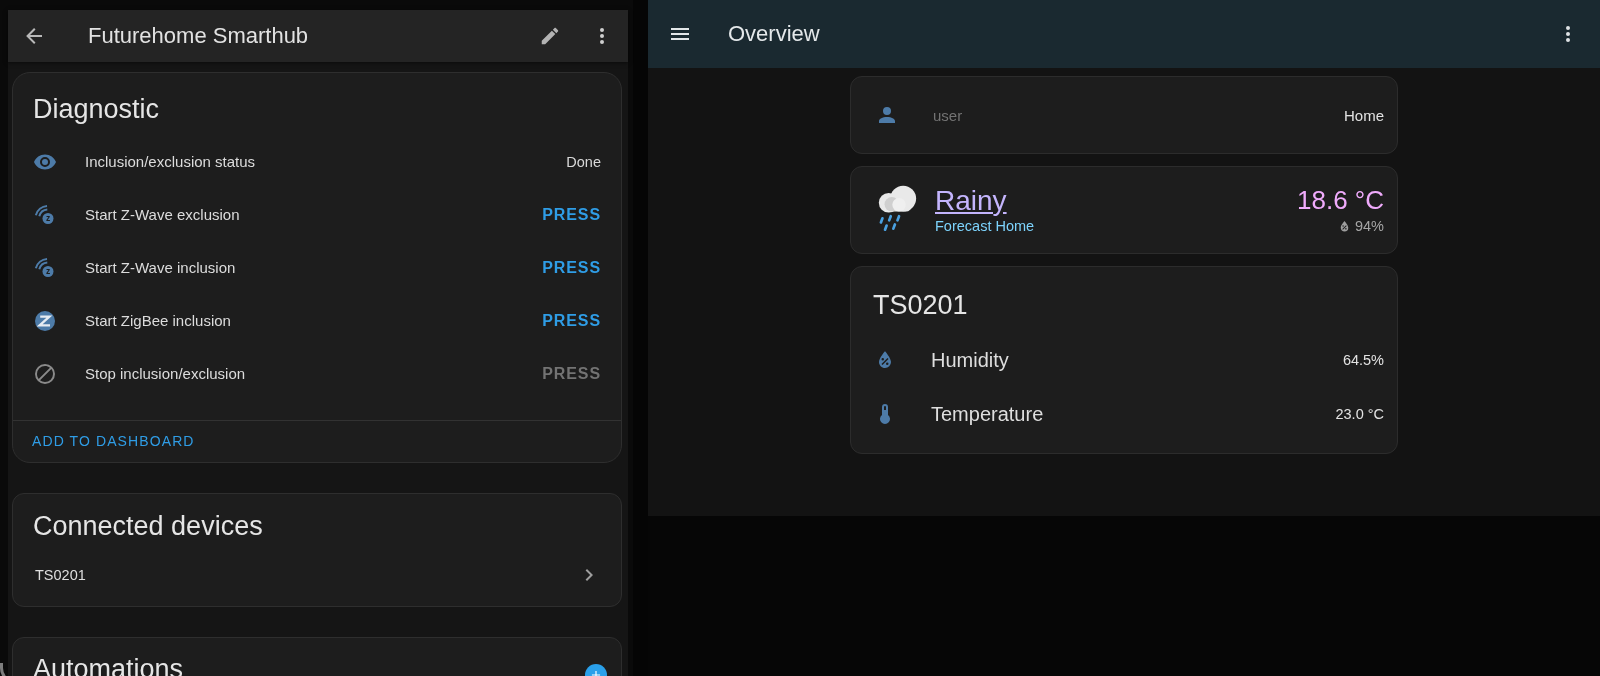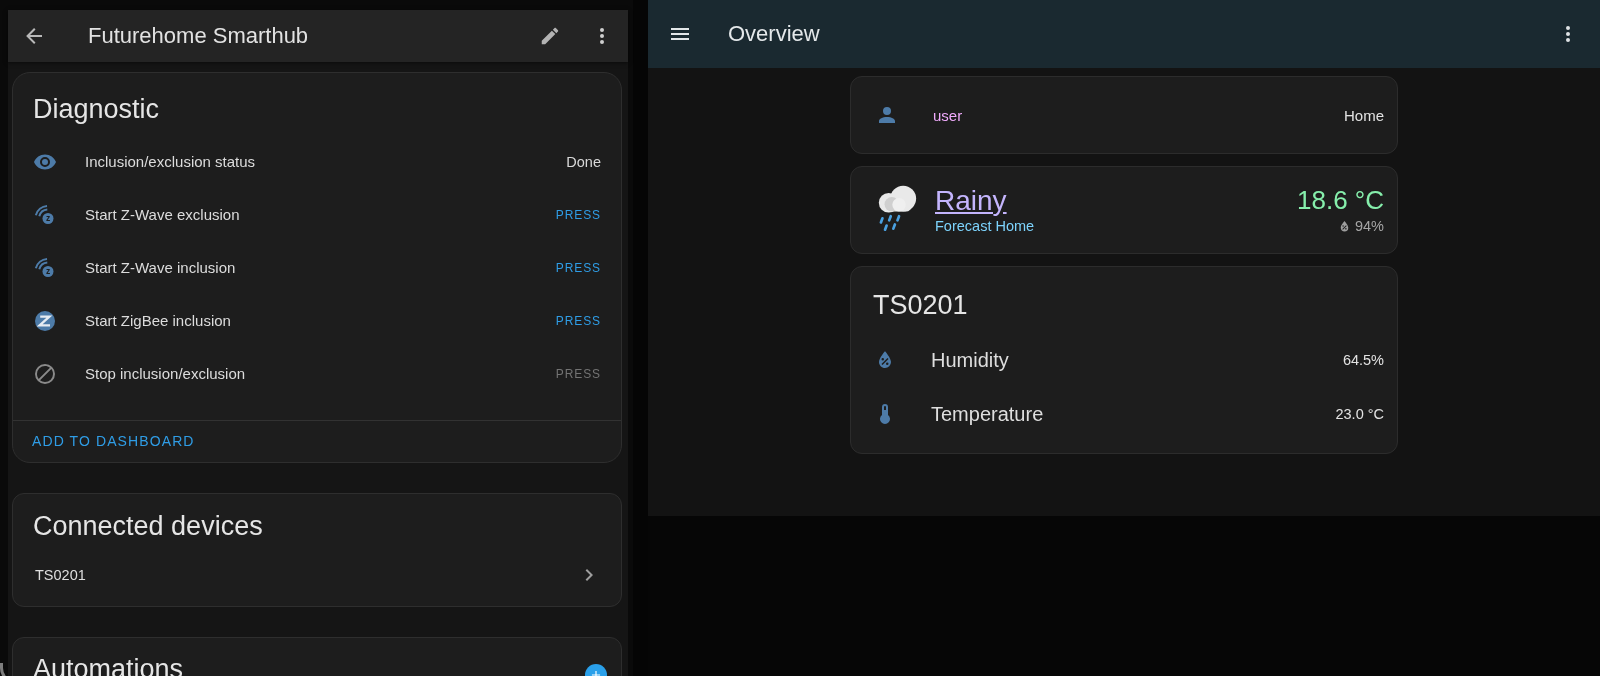--- a/index.html
+++ b/index.html
@@ -24,21 +24,21 @@
     background:#1d1d1d;border:1px solid #2e2e2e;border-radius:12px;
     box-sizing:border-box;
   }
   .card-title{font-size:27px;line-height:36px;color:#e5e5e5;font-weight:400;}
   .diag-card{padding:18px 0 0 0;border-radius:18px;}
   .diag-card .card-title{padding:0 20px;margin-bottom:8px;}
   .svc-row{height:53px;display:flex;align-items:center;padding:0 20px;cursor:pointer;}
   .svc-row .row-icon{width:24px;height:24px;flex:none;}
   .svc-row .row-label{font-size:15px;color:#dcdcdc;margin-left:28px;flex:1;}
   .row-value{font-size:14.5px;color:#d8d8d8;}
-  .press{font-size:12px;font-weight:400;letter-spacing:.9px;color:#2f9de6;cursor:pointer;text-align:center;}
+  .press{font-size:16px;font-weight:700;letter-spacing:.9px;color:#2f9de6;cursor:pointer;text-align:center;}
   .press.disabled{color:#737373;cursor:default;}
   .rows-block{padding-bottom:20px;}
   .card-footer{border-top:1px solid #323232;padding:11px 20px 12px 19px;}
   .footer-action{display:inline-block;font-size:14px;font-weight:400;letter-spacing:1.1px;color:#2f9de6;cursor:pointer;}
   .devices-card{margin-top:30px;padding:14px 0 6px 0;}
   .devices-card .card-title{padding:0 20px;}
   .device-row{height:50px;margin-top:6px;display:flex;align-items:center;padding:0 20px 0 22px;cursor:pointer;}
   .device-row .row-label{font-size:14.5px;color:#dedede;flex:1;}
   .automations-card{margin-top:30px;height:120px;position:relative;padding:13px 0 0 0;}
   .automations-card .card-title{padding:0 20px;}
@@ -58,29 +58,29 @@
     height:68px;background:#1a2930;display:flex;align-items:center;padding:0 20px;flex:none;
   }
   .ha-header .title{font-size:22px;color:#e4e8ea;margin-left:36px;flex:1;}
   .right-content{flex:1;overflow:hidden;}
   .col{width:548px;margin:8px auto 0 auto;}
   .rcard{
     background:#1d1d1d;border:1px solid #2c2c2c;border-radius:12px;box-sizing:border-box;
   }
   .user-card{height:78px;display:flex;align-items:center;padding:0 13px 0 24px;cursor:pointer;}
   .user-card .row-icon{width:24px;height:24px;flex:none;}
-  .user-card .user-label{font-size:15px;color:#f0abfc;margin-left:34px;flex:1;}
+  .user-card .user-label{font-size:15px;color:#737373;margin-left:34px;flex:1;}
   .user-card .user-value{font-size:15px;color:#e3e3e3;}
   .weather-card{height:88px;margin-top:12px;display:flex;align-items:center;padding:0 13px 0 18px;cursor:pointer;}
   .weather-icon{width:58px;height:58px;flex:none;}
   .weather-main{margin-left:8px;flex:1;min-width:0;}
   .weather-cond{font-size:28px;color:#c4b5fd;line-height:28px;text-decoration:underline;}
   .weather-sub{font-size:14.5px;color:#7dd3fc;margin-top:3px;}
   .weather-right{text-align:right;}
-  .weather-temp{font-size:26px;color:#86efac;line-height:28px;}
+  .weather-temp{font-size:26px;color:#f0abfc;line-height:28px;}
   .weather-hum{font-size:14.5px;color:#a6a6a6;margin-top:4px;display:flex;align-items:center;justify-content:flex-end;gap:3px;}
   .sensor-card{margin-top:12px;padding:20px 0 12px 0;}
   .sensor-card .card-title{padding:0 22px;}
   .sensor-rows{margin-top:10px;}
   .sensor-row{height:54px;display:flex;align-items:center;padding:0 13px 0 22px;cursor:pointer;}
   .sensor-row .row-icon{width:24px;height:24px;flex:none;}
   .sensor-row .row-label{font-size:20px;color:#dedede;margin-left:34px;flex:1;}
   .sensor-row .row-value{color:#e3e3e3;}
   svg{display:block;}
 </style>

